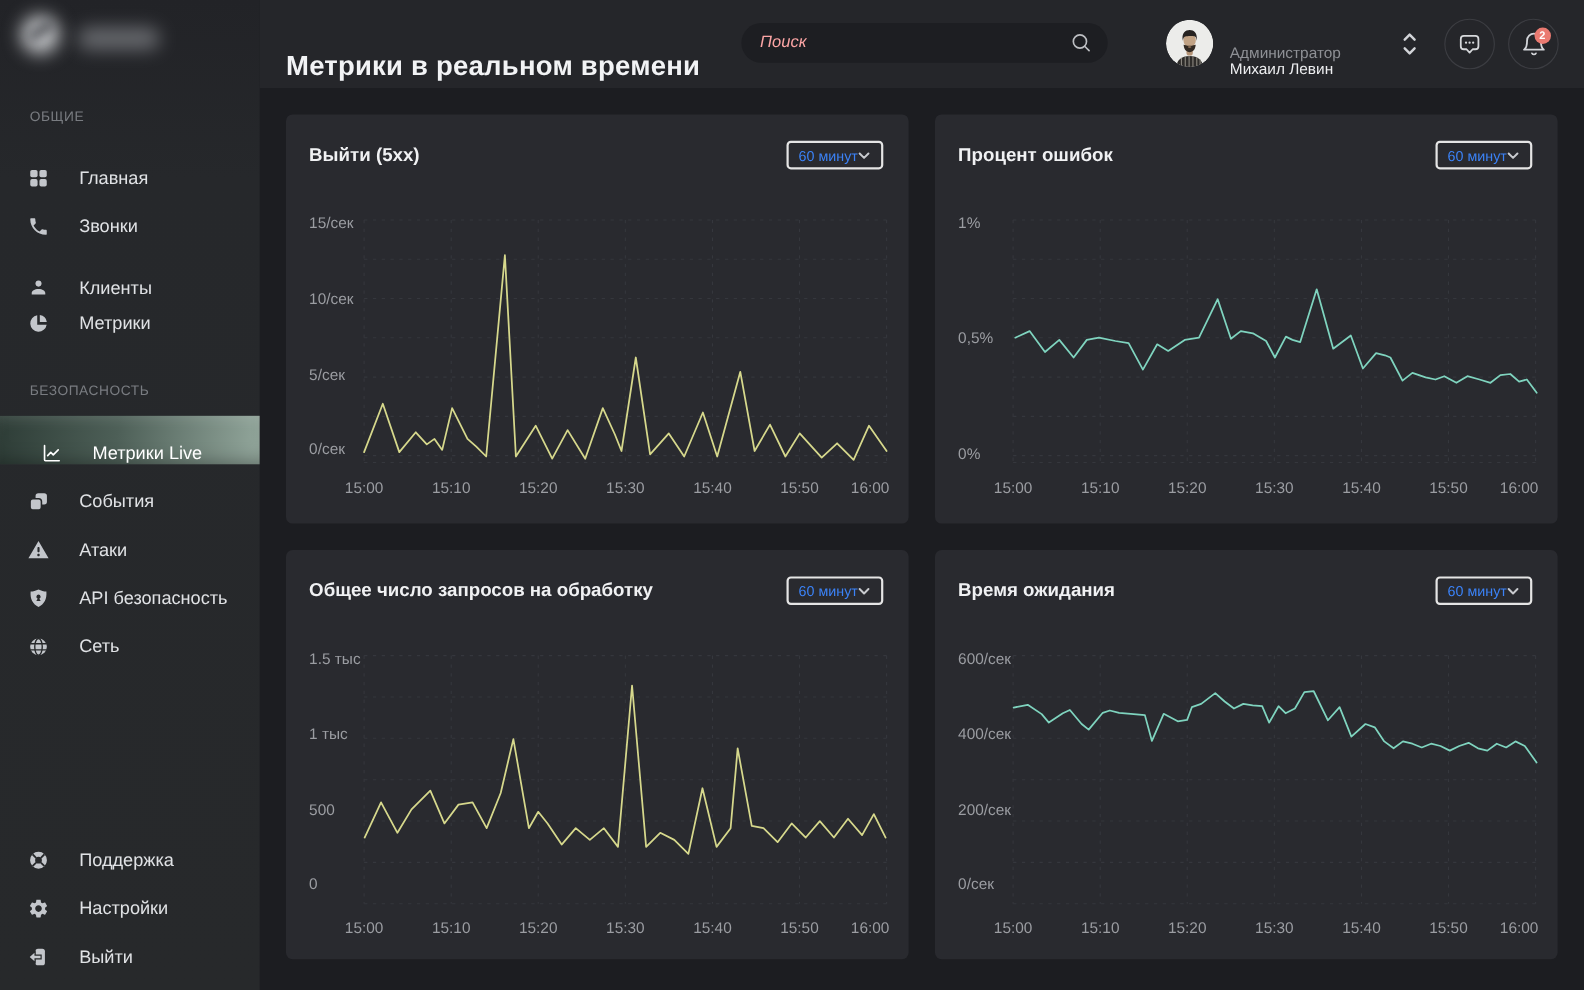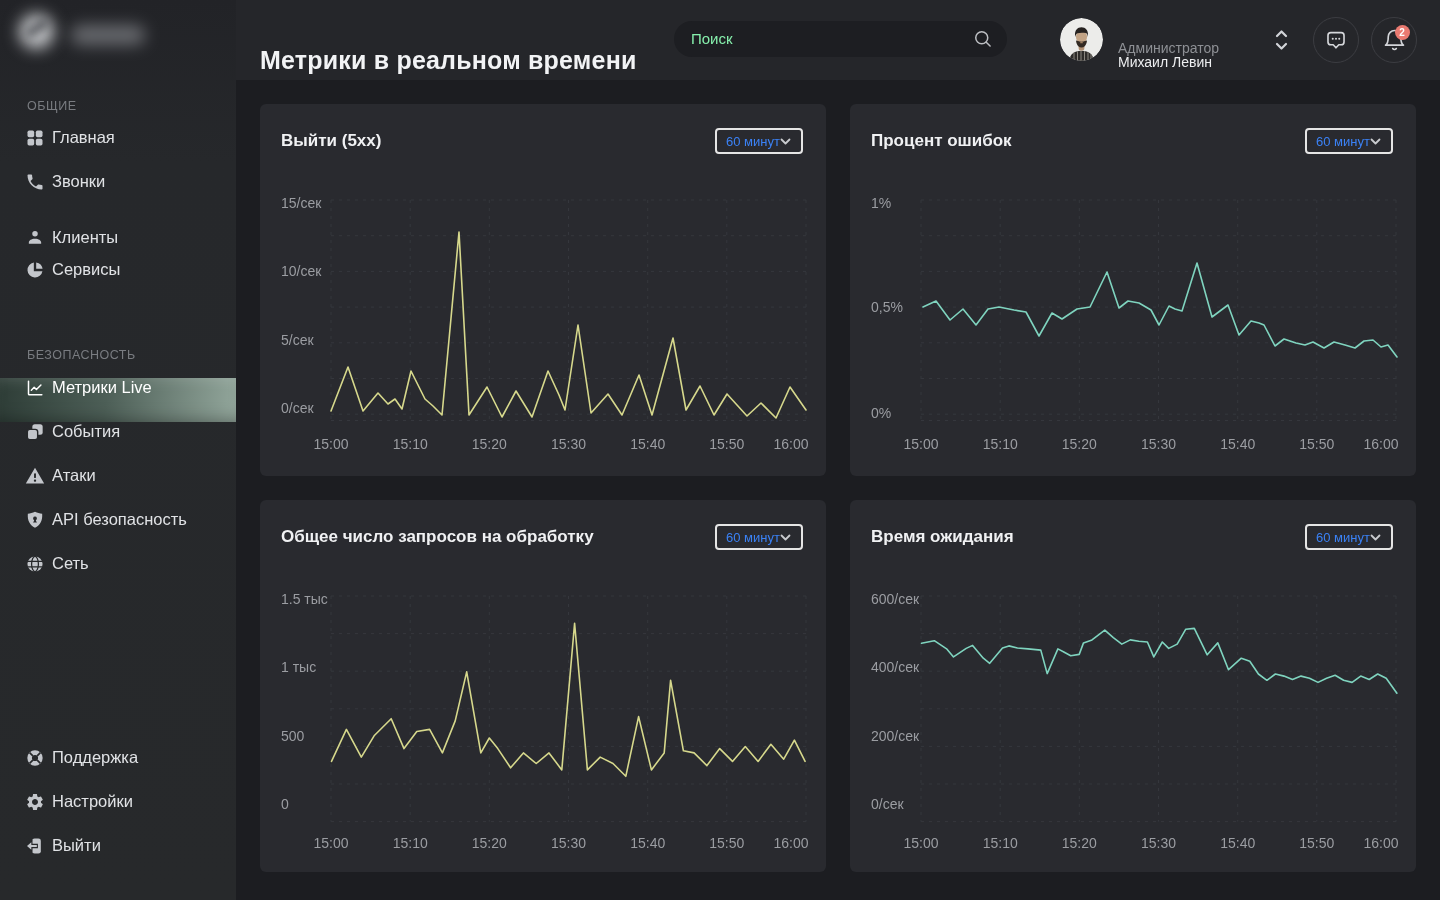--- a/index.html
+++ b/index.html
@@ -10,34 +10,34 @@
 
 .sidebar { position:absolute; left:0; top:0; width:236px; height:900px;
   background:linear-gradient(180deg,#222327 0%,#26282b 18%,#27292b 100%); }
 .logo-circle { position:absolute; left:19px; top:14px; width:35px; height:35px; border-radius:50%;
   background:#c3c5c8; filter:blur(8px); }
 .logo-slash { position:absolute; left:25px; top:24px; width:24px; height:8px;
   background:#4e5055; transform:rotate(-35deg); filter:blur(5px); }
 .logo-text { position:absolute; left:71px; top:25px; width:74px; height:20px; border-radius:9px;
   background:#85878c; opacity:.7; filter:blur(8px); }
 .nav-label { position:absolute; left:27px; font-size:12.5px; letter-spacing:.5px; color:#797c81;text-align:center; }
-.nav-item { position:absolute; left:0; width:236px; height:44px; display:flex; align-items:flex-start;
-  color:#e0e2e5; font-size:16.5px; }
+.nav-item { position:absolute; left:0; width:236px; height:44px; display:flex; align-items:flex-end;
+  color:#e0e2e5; font-size:16.5px;gap:20px; }
 .nav-item .nico { margin-left:25px; margin-right:7px; flex:0 0 auto; }
 .nav-item.active { color:#fff;
   background:linear-gradient(97deg,#2e3d37 0%,#4d5f57 45%,#93a79c 100%);
-  box-shadow:inset 0 10px 14px -8px rgba(255,255,255,.14), inset 0 -12px 16px -10px rgba(0,0,0,.35); }
+  box-shadow:inset 0 10px 14px -8px rgba(255,255,255,.14), inset 0 -12px 16px -10px rgba(0,0,0,.35);padding-left:12px; }
 
 
 .topbar { position:absolute; left:236px; top:0; width:1204px; height:80px; background:#25262a; }
 .h1 { position:absolute; left:24px; top:26px; font-size:25px; font-weight:bold; color:#f2f3f5;
   letter-spacing:.2px;margin-top:20px; }
 .search { position:absolute; left:438px; top:21px; width:333px; height:36px; border-radius:18px;
   background:#1d1e22; }
-.search .ph { position:absolute; left:17px; top:9px; font-size:15px; color:#86efac; }
+.search .ph { position:absolute; left:17px; top:9px; font-size:15px; color:#fca5a5;font-style:italic; }
 .search svg { position:absolute; right:14px; top:8px; }
 .avatar { position:absolute; left:824px; top:18px; width:43px; height:43px; border-radius:50%;
   overflow:hidden; }
 .uname { position:absolute; left:882px; top:17px; font-size:14px; color:#edeef0;margin-top:37px; }
 .urole { position:absolute; left:882px; top:40px; font-size:14px; color:#8e9095; }
 .updown { position:absolute; left:1038px; top:27px; }
 .cbtn { position:absolute; top:17px; width:46px; height:46px; border-radius:50%;
   border:1px solid #3c3d42; display:flex; align-items:center; justify-content:center; }
 .badge { position:absolute; left:22.5px; top:6.5px; width:15px; height:15px; border-radius:50%;
   background:#ea7a71; color:#fff; font-size:10px; font-weight:bold; text-align:center;
@@ -136,21 +136,21 @@
         </svg>
         <span>Клиенты</span>
       </div>
       <div class="nav-item" style="top:260px">
         <svg class="nico" width="20" height="20" viewBox="0 0 24 24">
           <g fill="#c3c6cb">
             <path d="M10.6 3.1A9 9 0 1 0 20.9 13.4H10.6V3.1z"></path>
             <path d="M13.4 2.9V10.6h7.7A9.01 9.01 0 0 0 13.4 2.9z"></path>
           </g>
         </svg>
-        <span>Сервисы</span>
+        <span>Метрики</span>
       </div>
       <div class="nav-label" style="top:348px">БЕЗОПАСНОСТЬ</div>
       <div class="nav-item active" style="top:378px">
         <svg class="nico" width="20" height="20" viewBox="0 0 24 24">
           <g fill="none" stroke="#ffffff" stroke-width="1.8" stroke-linecap="round" stroke-linejoin="round">
             <path d="M4.2 3.8v15.4c0 .6.4 1 1 1h15"></path>
             <path d="M7.6 14.6l3.4-3.5 2.7 2.7 5.4-5.4"></path>
           </g>
         </svg>
         <span>Метрики Live</span>

